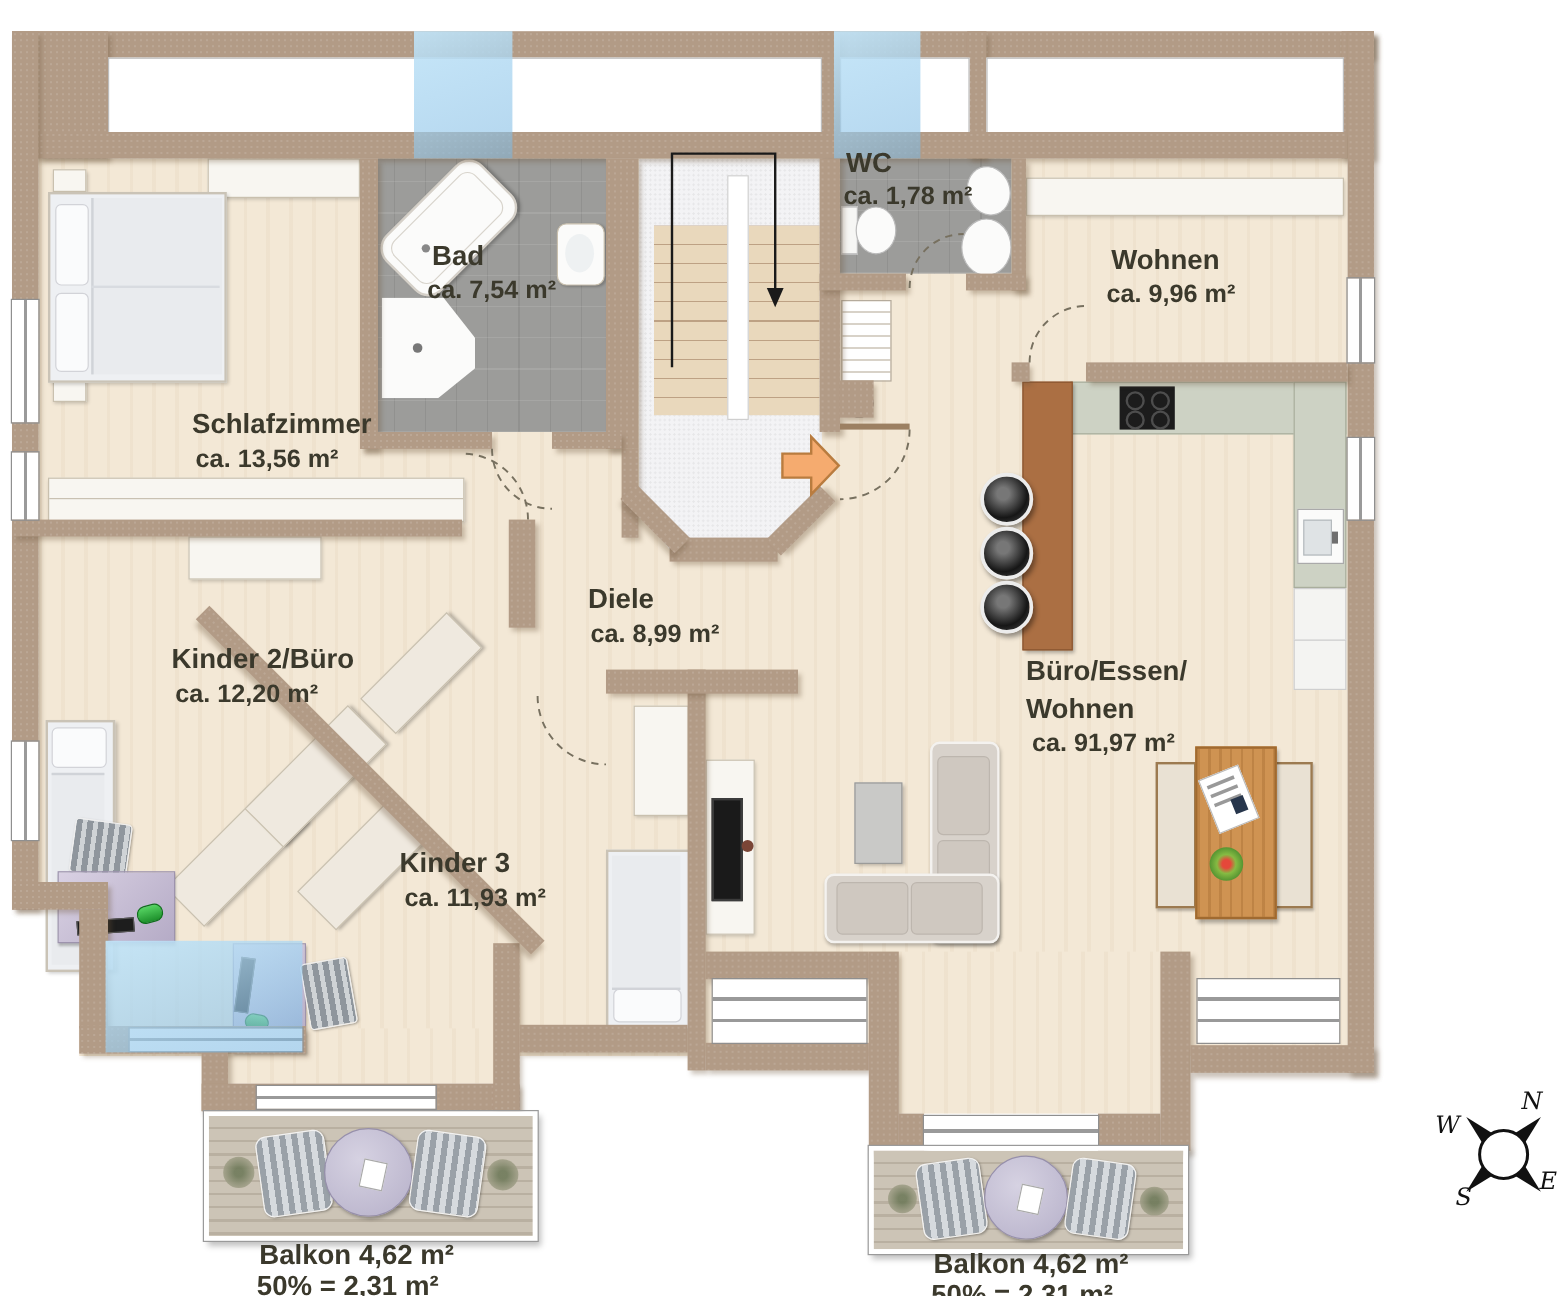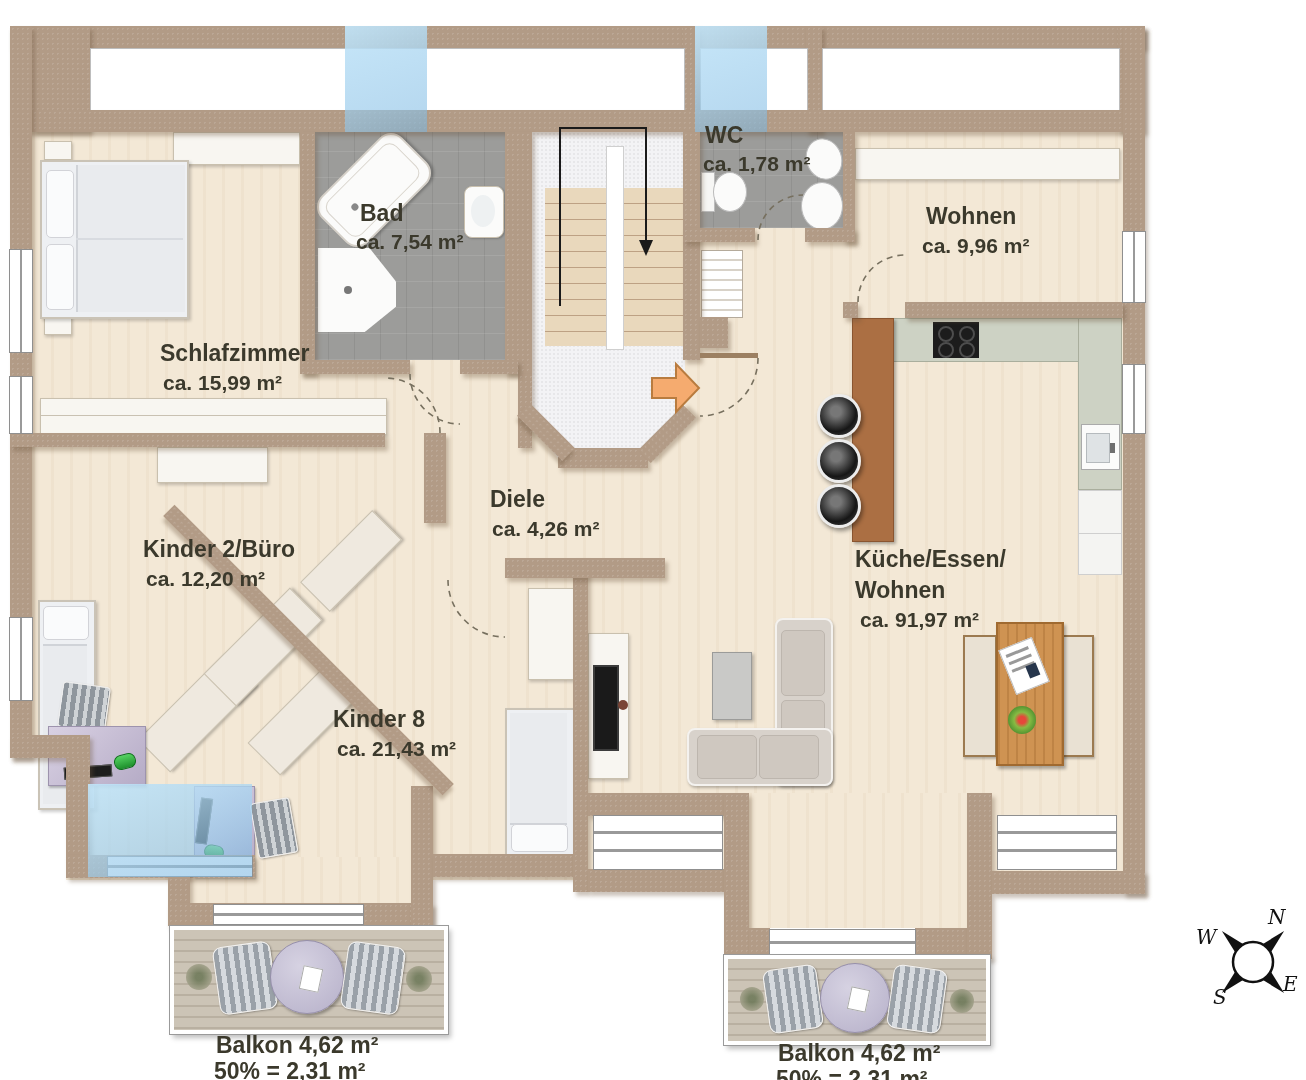--- a/index.html
+++ b/index.html
@@ -265,34 +265,34 @@
     <div class="plantpot" style="left:12px;top:28px;width:24px;height:24px;"></div>
     <div class="lounger" style="left:38px;top:8px;width:52px;height:62px;transform:rotate(-8deg);"></div>
     <div class="abs" style="left:92px;top:4px;width:68px;height:68px;border-radius:50%;background:radial-gradient(circle at 40% 35%,#d6d2e2,#b6b0c9);border:1px solid #968fab;box-shadow:2px 2px 3px rgba(0,0,0,.3);">
       <div class="abs" style="left:28px;top:24px;width:17px;height:21px;background:#fff;border:1px solid #aaa;transform:rotate(12deg);"></div>
     </div>
     <div class="lounger" style="left:162px;top:8px;width:52px;height:62px;transform:rotate(8deg);"></div>
     <div class="plantpot" style="left:222px;top:30px;width:24px;height:24px;"></div>
   </div>
 
   <div class="lbl nm" style="left:160px;top:340px;">Schlafzimmer</div>
-  <div class="lbl ar" style="left:163px;top:371px;">ca. 15,99 m²</div>
+  <div class="lbl ar" style="left:163px;top:371px;">ca. 13,56 m²</div>
   <div class="lbl nm" style="left:360px;top:200px;">Bad</div>
   <div class="lbl ar" style="left:356px;top:230px;">ca. 7,54 m²</div>
   <div class="lbl nm" style="left:705px;top:122px;">WC</div>
   <div class="lbl ar" style="left:703px;top:152px;">ca. 1,78 m²</div>
   <div class="lbl nm" style="left:926px;top:203px;">Wohnen</div>
   <div class="lbl ar" style="left:922px;top:234px;">ca. 9,96 m²</div>
   <div class="lbl nm" style="left:490px;top:486px;">Diele</div>
-  <div class="lbl ar" style="left:492px;top:517px;">ca. 4,26 m²</div>
+  <div class="lbl ar" style="left:492px;top:517px;">ca. 8,99 m²</div>
   <div class="lbl nm" style="left:143px;top:536px;">Kinder 2/Büro</div>
   <div class="lbl ar" style="left:146px;top:567px;">ca. 12,20 m²</div>
-  <div class="lbl nm" style="left:333px;top:706px;">Kinder 8</div>
-  <div class="lbl ar" style="left:337px;top:737px;">ca. 21,43 m²</div>
-  <div class="lbl nm" style="left:855px;top:546px;">Küche/Essen/</div>
+  <div class="lbl nm" style="left:333px;top:706px;">Kinder 3</div>
+  <div class="lbl ar" style="left:337px;top:737px;">ca. 11,93 m²</div>
+  <div class="lbl nm" style="left:855px;top:546px;">Büro/Essen/</div>
   <div class="lbl nm" style="left:855px;top:577px;">Wohnen</div>
   <div class="lbl ar" style="left:860px;top:608px;">ca. 91,97 m²</div>
   <div class="lbl nm" style="left:216px;top:1032px;">Balkon 4,62 m²</div>
   <div class="lbl nm" style="left:214px;top:1058px;">50% = 2,31 m²</div>
   <div class="lbl nm" style="left:778px;top:1040px;">Balkon 4,62 m²</div>
   <div class="lbl nm" style="left:776px;top:1066px;">50% = 2,31 m²</div>
 
   <svg width="100" height="104" style="left:1203px;top:910px;">
     <g transform="translate(50,52) rotate(45)">
       <polygon points="0,-44 8,-10 -8,-10" fill="#111"></polygon>

